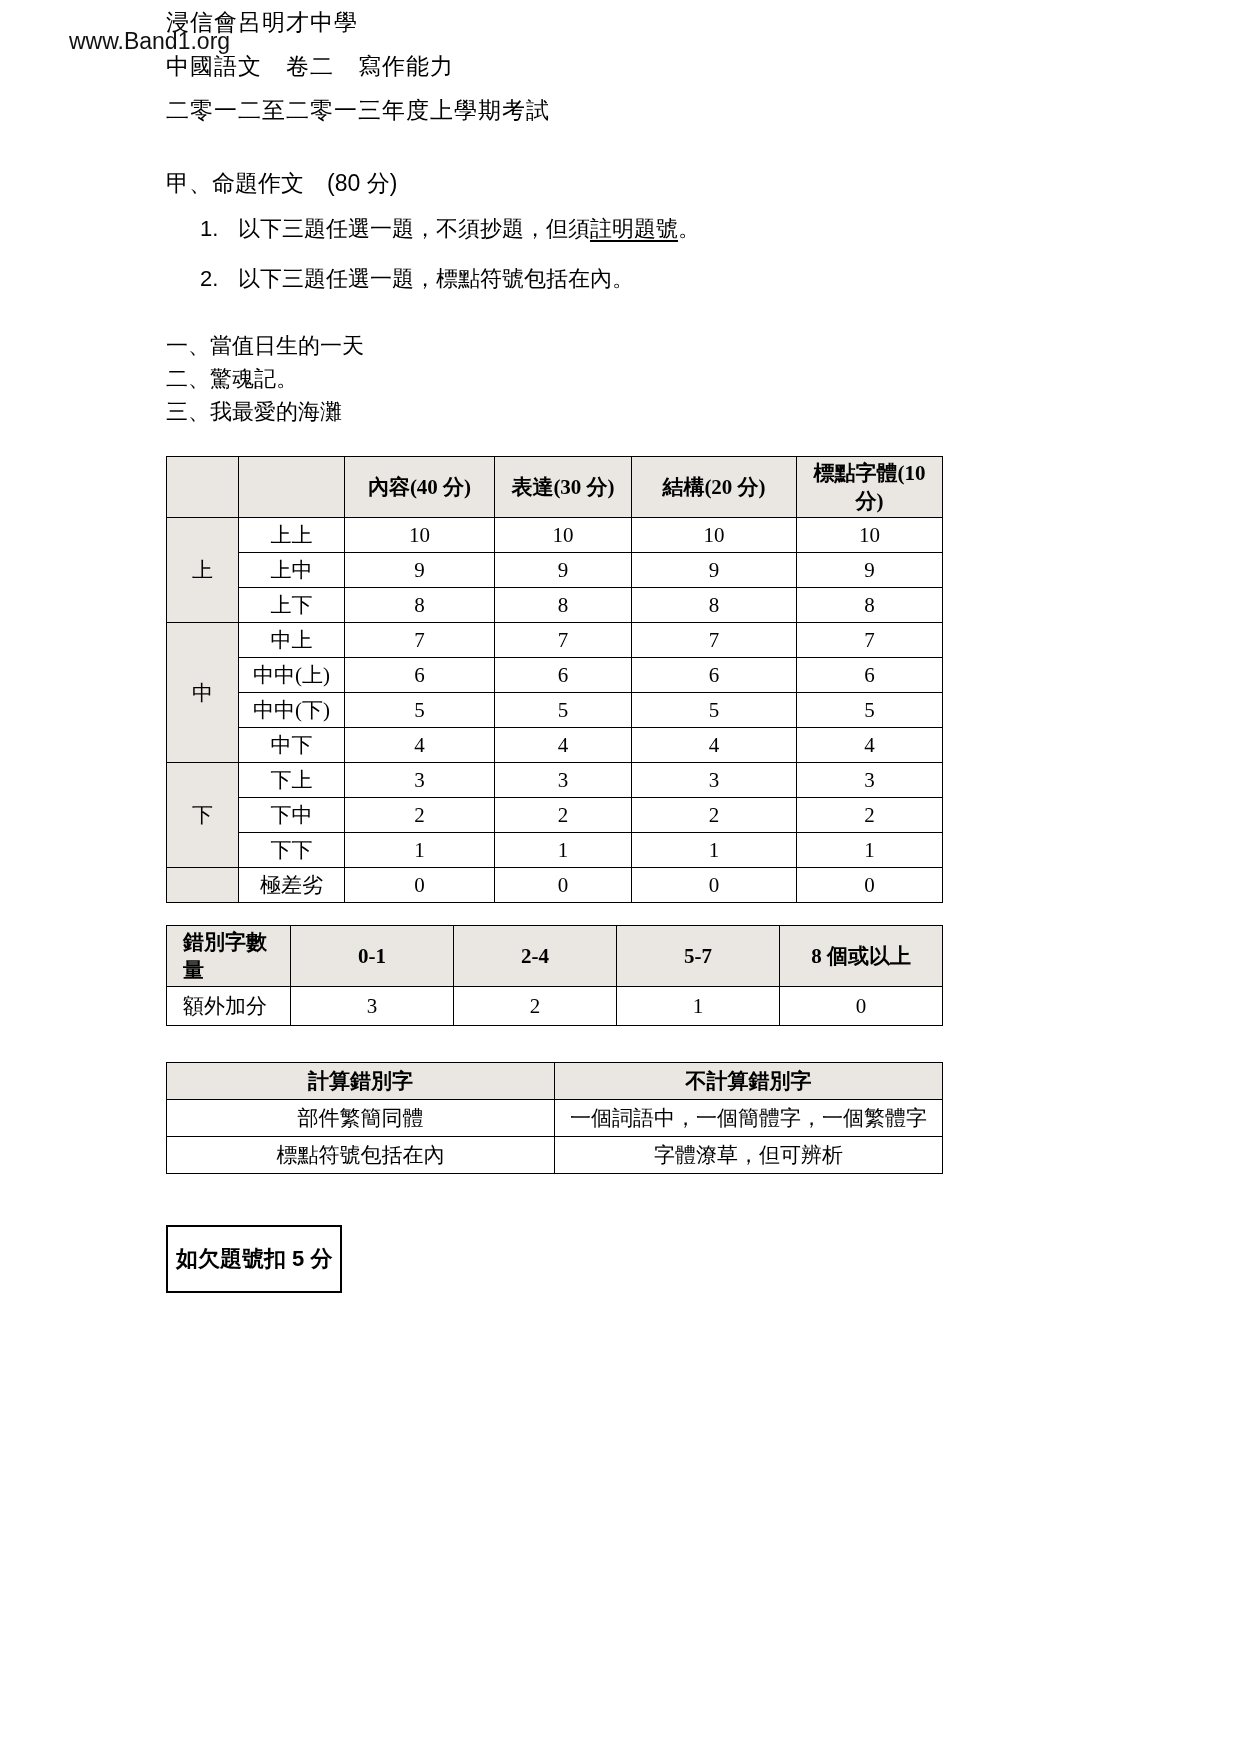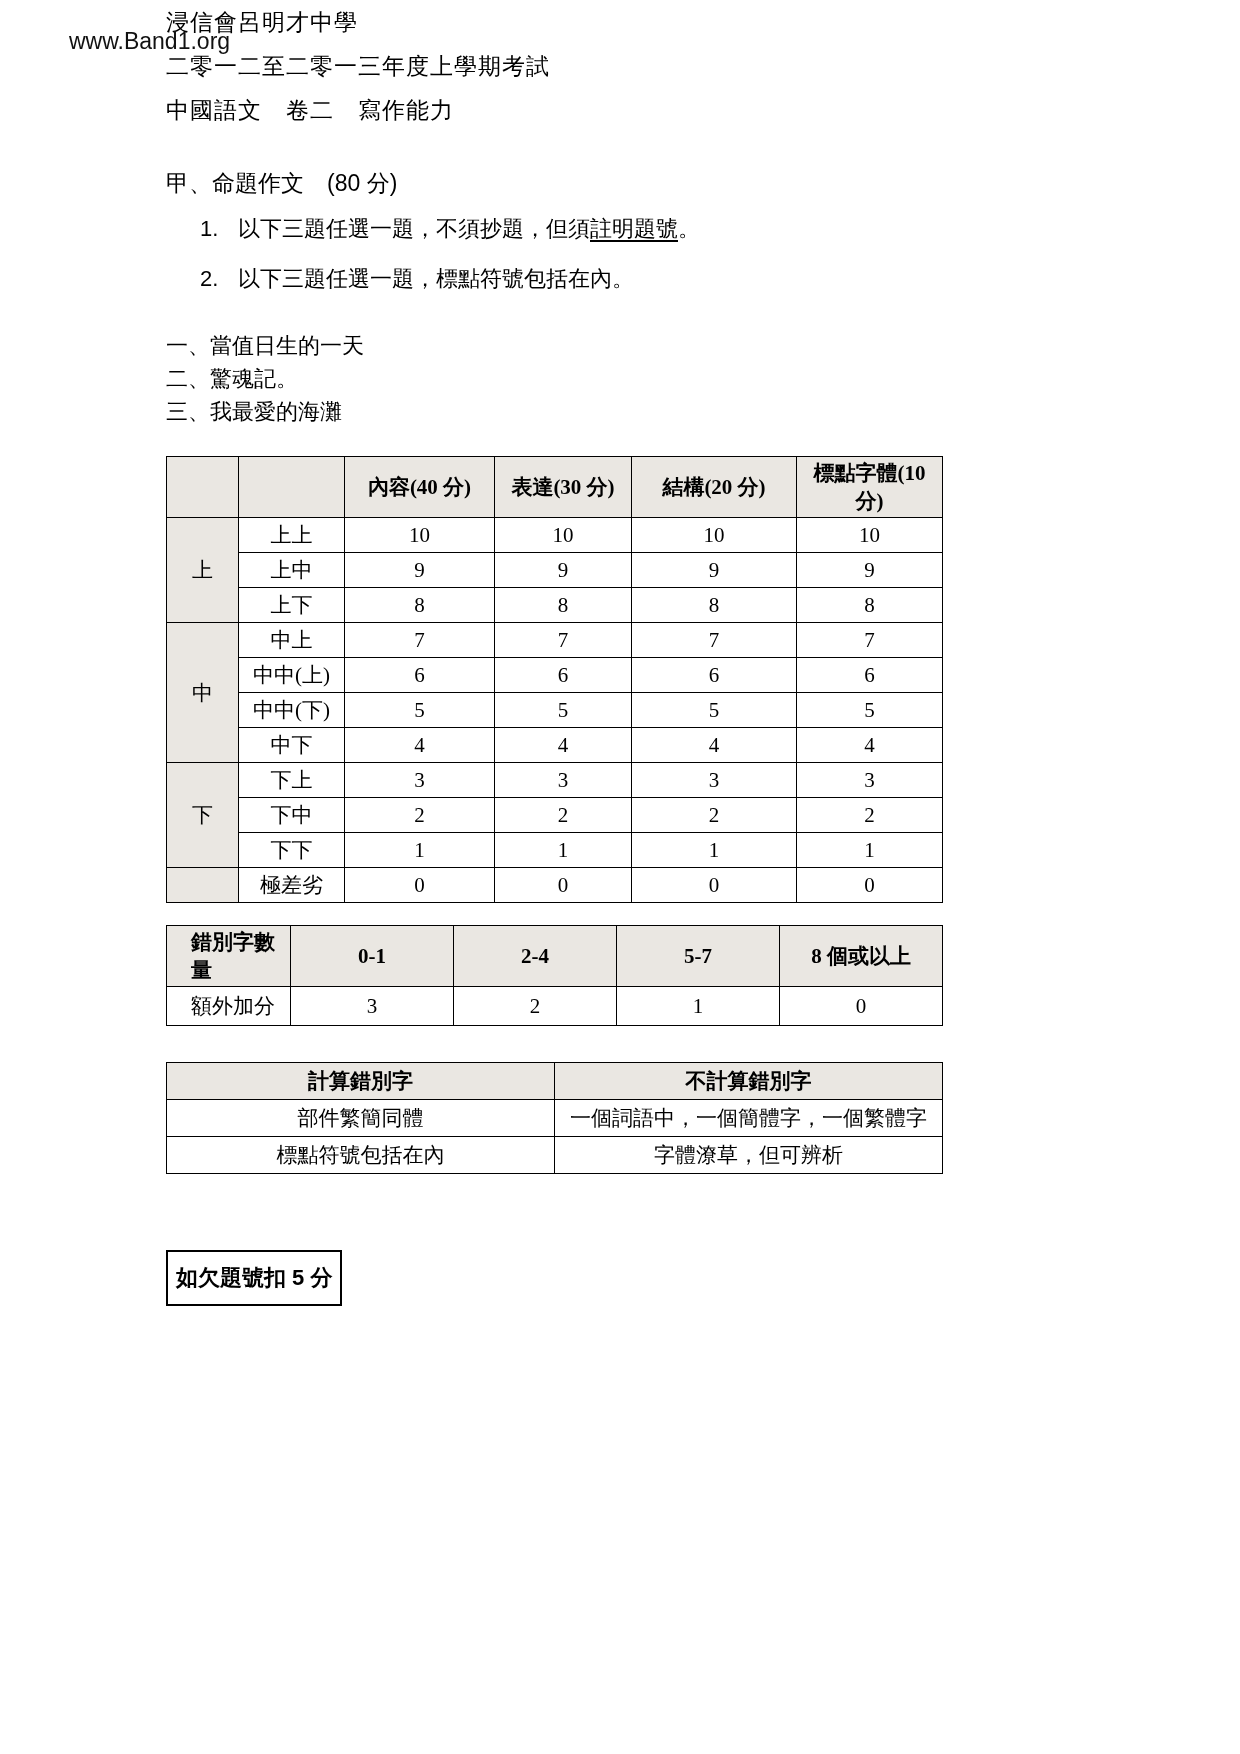--- a/index.html
+++ b/index.html
@@ -71,47 +71,47 @@
   .grade-table td, .grade-table th { height: 30px; }
 
   .section-b-heading {
     margin-top: 24px;
     font-size: 22px;
     font-weight: bold;
   }
 
   .typo-table { margin-top: 22px; }
   .typo-table td, .typo-table th { height: 34px; }
-  .typo-table .lbl { text-align: left; padding-left: 24px; }
+  .typo-table .lbl { text-align: left; padding-left: 16px; }
 
   .count-table { margin-top: 36px; }
   .count-table td, .count-table th { height: 32px; }
 
   .footer-note {
-    margin-top: 76px;
+    margin-top: 51px;
     display: inline-block;
     border: 2px solid #000;
-    padding: 11px 8px;
+    padding: 17px 8px;
     font-size: 22px;
     font-weight: bold;
   }
 </style>
 </head>
 <body>
 
 <div class="page">
 
   <div class="watermark">www.Band1.org</div>
 
   <div class="content">
 
     <div class="title-block">
       <div class="title-line">浸信會呂明才中學</div>
+      <div class="title-line">中國語文　卷二　寫作能力</div>
       <div class="title-line">二零一二至二零一三年度上學期考試</div>
-      <div class="title-line">中國語文　卷二　寫作能力</div>
     </div>
 
     <div class="section-heading">甲、命題作文　(80 分)</div>
 
     <div class="instr">
       <span class="num">1.</span>
       <span><span>以下三題任選一題，不須抄題，但須</span><span class="ul">註明題號</span><span>。</span></span>
     </div>
 
     <div class="instr">

